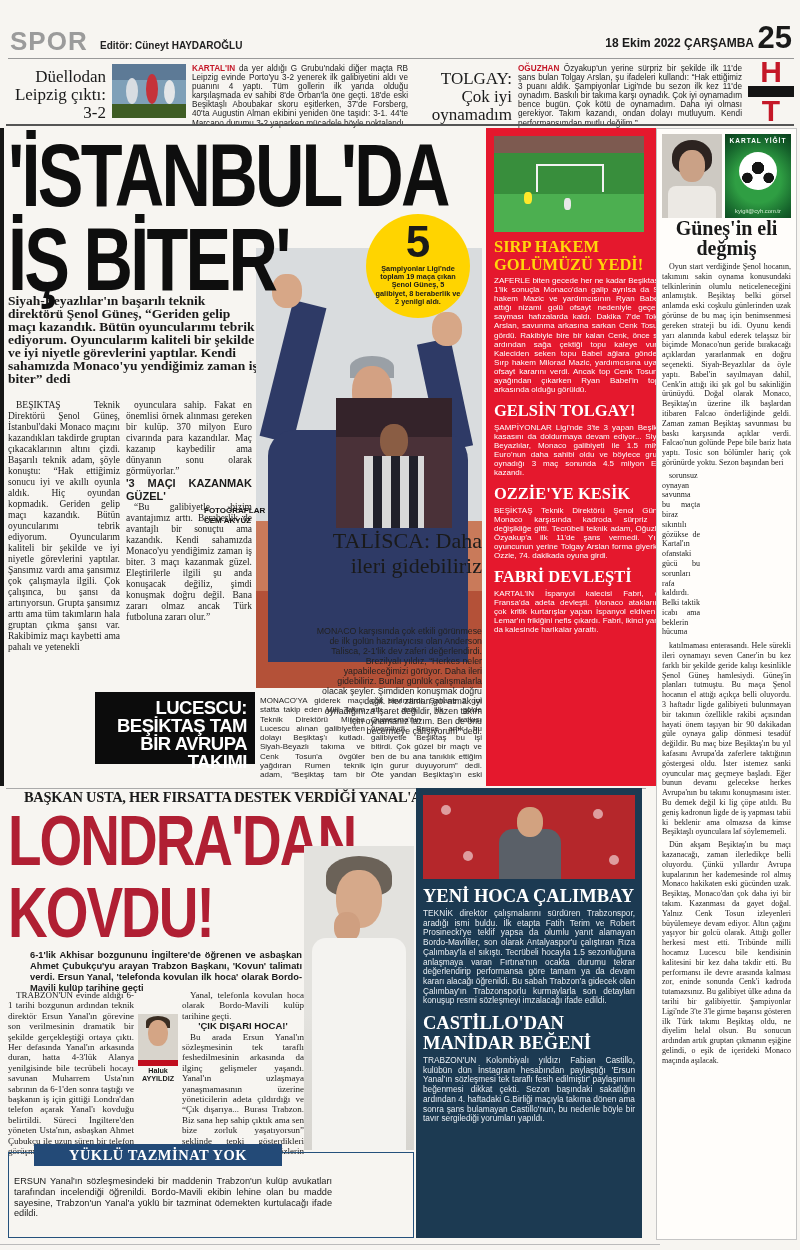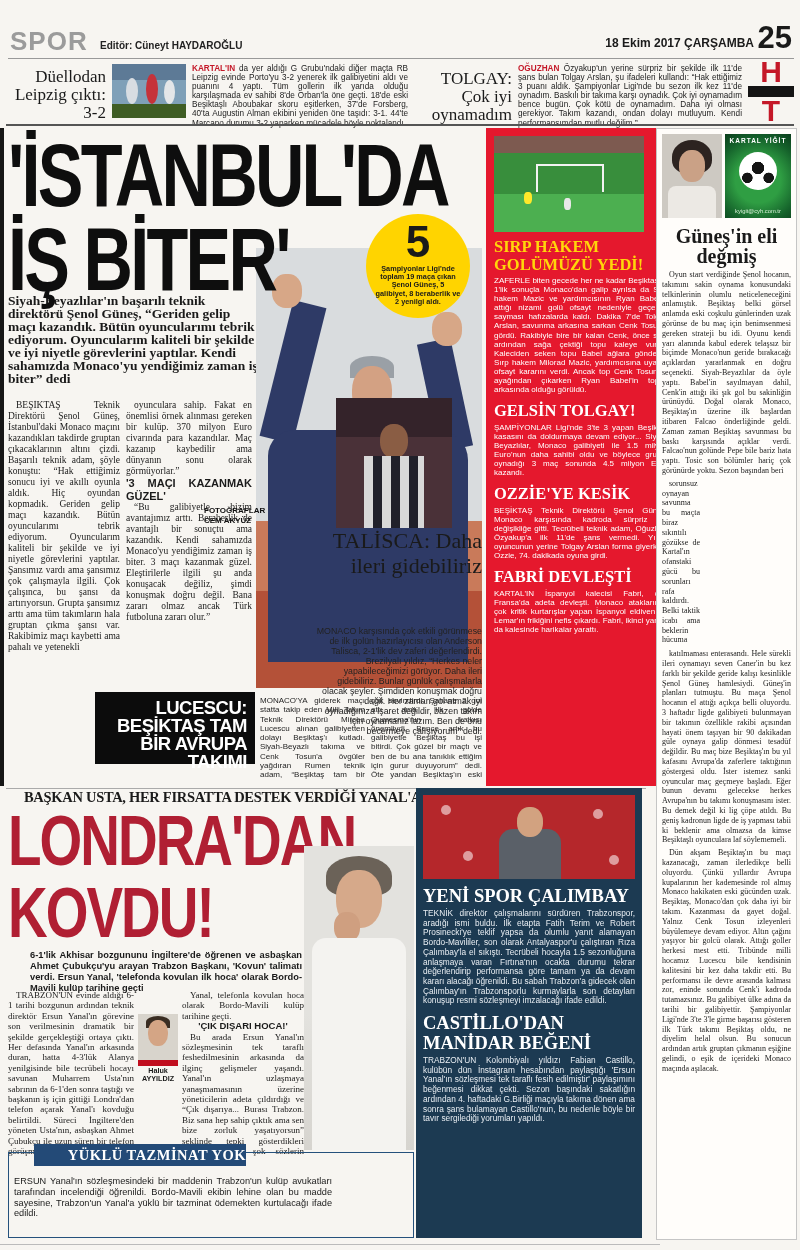--- a/index.html
+++ b/index.html
@@ -74,21 +74,21 @@
   .cr-photo .f{position:absolute;left:17px;top:16px;width:26px;height:32px;border-radius:46%;background:#caa186;}
   .cr-photo .s{position:absolute;left:6px;top:52px;width:48px;height:32px;background:#ece9e4;border-radius:8px 8px 0 0;}
   .cr-logo{position:relative;width:66px;height:84px;background:radial-gradient(circle at 50% 55%,#2f9e43 0 40%,#14602a 75%,#0b3d1b 100%);overflow:hidden;}
   .cr-logo .lt{position:absolute;top:3px;width:100%;text-align:center;font-size:6.5px;font-weight:700;color:#fff;letter-spacing:1px;}
   .cr-logo .ball{position:absolute;left:14px;top:18px;width:38px;height:38px;border-radius:50%;
      background:radial-gradient(circle at 50% 42%,#141414 0 6px,transparent 6.5px),
                 radial-gradient(circle at 22% 68%,#141414 0 5px,transparent 5.5px),
                 radial-gradient(circle at 78% 68%,#141414 0 5px,transparent 5.5px),
                 radial-gradient(circle at 45% 45%,#ffffff 0 70%,#cfcfcf 100%);}
   .cr-logo .em{position:absolute;bottom:4px;width:100%;text-align:center;font-size:5.8px;color:#d9f0d9;}
-  .cr-title{margin:8px 0 4px;text-align:center;font-weight:700;font-size:20px;line-height:20px;}
+  .cr-title{margin:0 0 4px;text-align:center;font-weight:700;font-size:20px;line-height:20px;}
   .cr-body{font-family:"Liberation Serif","DejaVu Serif",serif;font-size:8px;line-height:9.8px;color:#222;height:944px;overflow:hidden;}
   .cr-body p{margin:0 0 3px;text-indent:7px;}
   .wrap-row{display:flex;gap:4px;margin:2px 0 4px;}
   .wrap-row p{width:38px;margin:0;}
   .quote{width:85px;background:#b8c77b;border-radius:10px;padding:8px 5px;box-sizing:border-box;
      font-weight:700;font-size:8.6px;line-height:10px;text-align:center;color:#4a4520;}
   .divider{left:6px;top:788px;width:640px;height:1px;background:#aaa;}
   .kicker{left:24px;top:789px;font-size:14.5px;font-weight:700;letter-spacing:-.3px;}
   .lonh{left:8px;color:#b01f33;font-weight:700;font-size:56px;letter-spacing:-2px;line-height:56px;
         transform:scale(.98,1.26);transform-origin:0 0;white-space:nowrap;}
@@ -101,40 +101,40 @@
   .byline .ph i{position:absolute;left:10px;top:6px;width:20px;height:26px;border-radius:46%;background:#d4a585;}
   .byline .ph b{position:absolute;left:8px;top:2px;width:24px;height:12px;border-radius:50% 50% 0 0;background:#3a2d22;}
   .byline .bar{width:40px;height:6px;background:#c00d1e;}
   .byline .nm{font-size:7.2px;font-weight:700;line-height:8px;margin-top:1px;}
   .yanal{left:304px;top:846px;width:110px;height:304px;z-index:3;background:linear-gradient(180deg,#e3e2de 0 55%,#d6d4cf 100%);}
   .yanal .hair{position:absolute;left:22px;top:10px;width:66px;height:40px;border-radius:50% 50% 30% 30%;background:#6b6258;}
   .yanal .face{position:absolute;left:32px;top:24px;width:46px;height:58px;border-radius:46%;background:#d6a98a;}
   .yanal .hand{position:absolute;left:30px;top:66px;width:26px;height:30px;border-radius:45%;background:#cf9f80;}
   .yanal .shirt{position:absolute;left:8px;top:92px;width:94px;height:212px;background:#f4f3f0;border-radius:14px 14px 0 0;}
   .tazrect{left:8px;top:1152px;width:404px;height:84px;border:1px solid #25517c;z-index:1;}
-  .taztitle{left:34px;top:1144px;width:212px;height:22px;background:#234a77;color:#fff;z-index:2;
-     font-family:"Liberation Serif","DejaVu Serif",serif;font-weight:700;font-size:14.5px;line-height:22px;text-align:right;letter-spacing:.5px;}
+  .taztitle{left:34px;top:1144px;width:248px;height:22px;background:#234a77;color:#fff;z-index:2;
+     font-family:"Liberation Serif","DejaVu Serif",serif;font-weight:700;font-size:14.5px;line-height:22px;text-align:center;letter-spacing:.5px;}
   .taztext{left:14px;top:1176px;width:318px;font-size:9.2px;line-height:10.8px;z-index:2;}
   .navy{left:416px;top:788px;width:226px;height:450px;background:#1c3a52;padding:7px;box-sizing:border-box;overflow:hidden;}
   .calphoto{position:relative;width:212px;height:84px;background:#b5272b;overflow:hidden;}
   .calphoto .dot{position:absolute;width:10px;height:10px;border-radius:50%;background:rgba(255,255,255,.55);}
   .calphoto .man{position:absolute;left:76px;top:34px;width:62px;height:50px;border-radius:14px 14px 0 0;background:#5a6068;}
   .calphoto .mf{position:absolute;left:94px;top:12px;width:26px;height:30px;border-radius:46%;background:#d2a280;}
   .navyhead{font-family:"Liberation Serif","DejaVu Serif",serif;font-weight:700;font-size:18.5px;line-height:20px;color:#fff;margin:7px 0 3px;}
   .navytxt{font-size:8.3px;line-height:9.7px;color:#e9eef3;margin:0;}
   .botline{left:0;top:1244px;width:660px;height:1px;background:#bbb;}
 </style>
 </head>
 <body>
 
 <div id="page">
 
   <div class="abs hdr-spor">SPOR</div>
   <div class="abs hdr-editor">Editör: Cüneyt HAYDAROĞLU</div>
-  <div class="abs hdr-date">18 Ekim 2017 ÇARŞAMBA</div>
+  <div class="abs hdr-date">18 Ekim 2022 ÇARŞAMBA</div>
   <div class="abs hdr-num">25</div>
   <div class="abs rule" style="left:8px;top:58px;width:786px;"></div>
 
   <div class="abs lhead ser">Düellodan Leipzig çıktı: 3-2</div>
   <div class="abs photo1">
     <i class="p1a"></i>
     <i class="p1b"></i>
     <i class="p1c"></i>
   </div>
   <div class="abs strip-par just" style="left:192px;width:216px;height:56px;">
@@ -276,20 +276,20 @@
 
   <div class="abs navy">
     <div class="calphoto">
       <div class="dot" style="left:18px;top:10px;"></div>
       <div class="dot" style="left:170px;top:14px;"></div>
       <div class="dot" style="left:40px;top:56px;"></div>
       <div class="dot" style="left:186px;top:60px;"></div>
       <div class="man"></div>
       <div class="mf"></div>
     </div>
-    <div class="navyhead">YENİ SPOR ÇALIMBAY</div>
+    <div class="navyhead">YENİ HOCA ÇALIMBAY</div>
     <p class="navytxt just">TEKNİK direktör çalışmalarını sürdüren Trabzonspor, aradığı ismi buldu. İlk etapta Fatih Terim ve Robert Prosinecki'ye teklif yapsa da olumlu yanıt alamayan Bordo-Mavililer, son olarak Antalyaspor'u çalıştıran Rıza Çalımbay'la el sıkıştı. Tecrübeli hocayla 1.5 sezonluğuna anlaşmaya varan Fırtına'nın ocakta durumu tekrar değerlendirip performansa göre tamam ya da devam kararı alacağı öğrenildi. Bu sabah Trabzon'a gidecek olan Çalımbay'ın Trabzonsporlu kurmaylarla son detayları konuşup resmi sözleşmeyi imzalacağı ifade edildi.</p>
     <div class="navyhead">CASTİLLO'DAN MANİDAR BEĞENİ</div>
     <p class="navytxt just">TRABZON'UN Kolombiyalı yıldızı Fabian Castillo, kulübün dün İnstagram hesabından paylaştığı 'Ersun Yanal'ın sözleşmesi tek taraflı fesih edilmiştir' paylaşımını beğenmesi dikkat çekti. Sezon başındaki sakatlığın ardından 4. haftadaki G.Birliği maçıyla takıma dönen ama sonra şans bulamayan Castillo'nun, bu nedenle böyle bir tavır sergilediği yorumları yapıldı.</p>
   </div>
 
   <div class="abs botline"></div>
 </div>
 
 </body></html>

